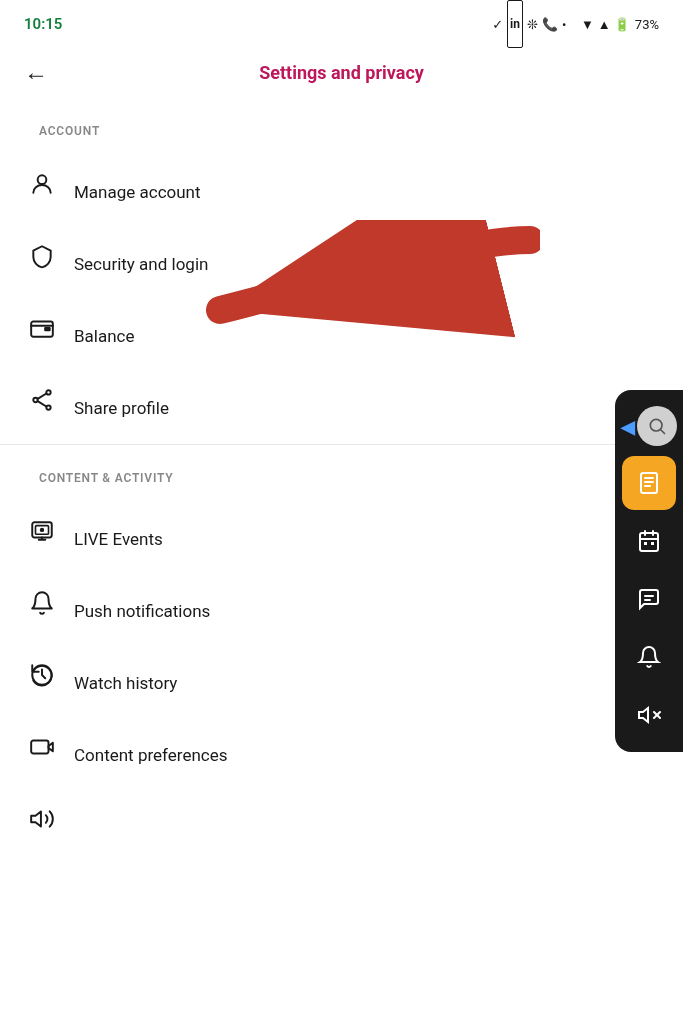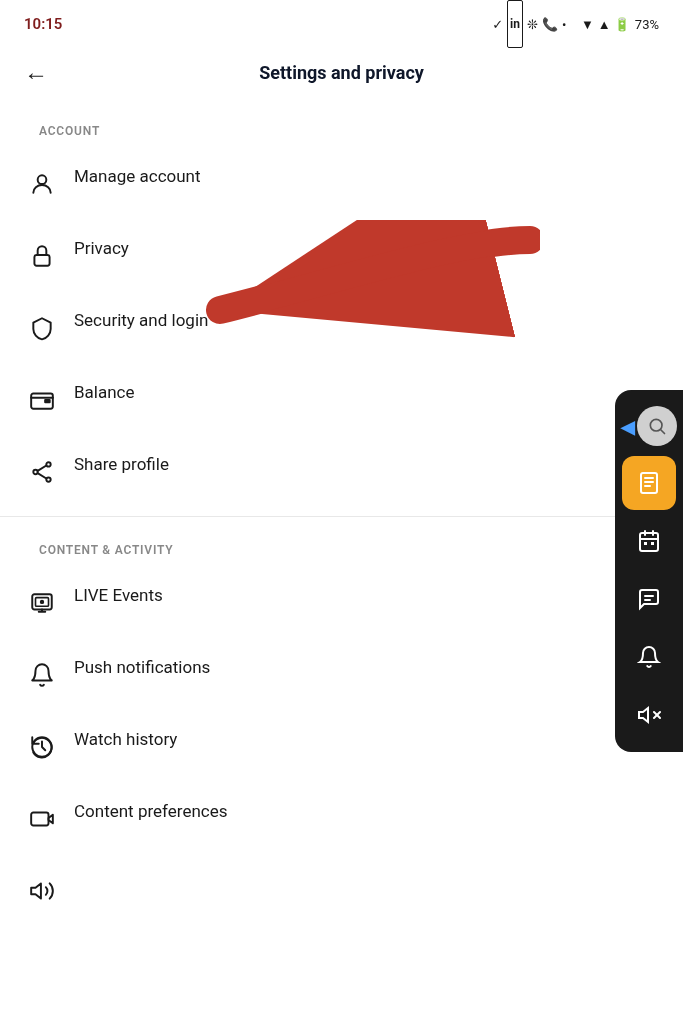--- a/index.html
+++ b/index.html
@@ -16,21 +16,21 @@
     .status-bar {
       display: flex;
       justify-content: space-between;
       align-items: center;
       padding: 12px 24px 8px;
       height: 44px;
     }
     .status-time {
       font-size: 15px;
       font-weight: 600;
-      color: #7f1d1d;
+      color: #15803d;
     }
     .status-icons {
       display: flex;
       align-items: center;
       gap: 4px;
       font-size: 13px;
       color: #1a1a1a;
     }
 
     
@@ -45,37 +45,37 @@
       color: #1a1a1a;
       cursor: pointer;
       padding: 4px;
     }
     .header-title {
       position: absolute;
       left: 50%;
       transform: translateX(-50%);
       font-size: 18px;
       font-weight: 700;
-      color: #0f172a;
+      color: #be185d;
     }
 
     
     .section-label {
       padding: 18px 39px 10px;
       font-size: 12px;
       font-weight: 600;
       color: #888888;
       letter-spacing: 0.8px;
       text-transform: uppercase;
     }
 
     
     .menu-item {
       display: flex;
-      align-items: flex-start;
+      align-items: flex-end;
       padding: 18px 24px;
       cursor: pointer;
       position: relative;
     }
     .menu-icon {
       width: 36px;
       height: 36px;
       display: flex;
       align-items: center;
       justify-content: center;
@@ -215,29 +215,20 @@
   <div class="menu-item">
     <div class="menu-icon">
       <svg viewBox="0 0 24 24">
           <circle cx="12" cy="8" r="4"></circle>
           <path d="M4 20c0-4 3.6-7 8-7s8 3 8 7"></path>
         </svg>
     </div>
     <span class="menu-label">Manage account</span>
   </div>
 
-  <div class="menu-item">
-    <div class="menu-icon">
-      <svg viewBox="0 0 24 24">
-          <rect x="5" y="11" width="14" height="10" rx="2"></rect>
-          <path d="M8 11V7a4 4 0 018 0v4"></path>
-        </svg>
-    </div>
-    <span class="menu-label">Privacy</span>
-  </div>
 
   <div class="menu-item">
     <div class="menu-icon">
       <svg viewBox="0 0 24 24">
           <path d="M12 3L4 7v6c0 4.4 3.4 8.5 8 9.5 4.6-1 8-5.1 8-9.5V7l-8-4z"></path>
         </svg>
     </div>
     <span class="menu-label">Security and login</span>
   </div>
 

